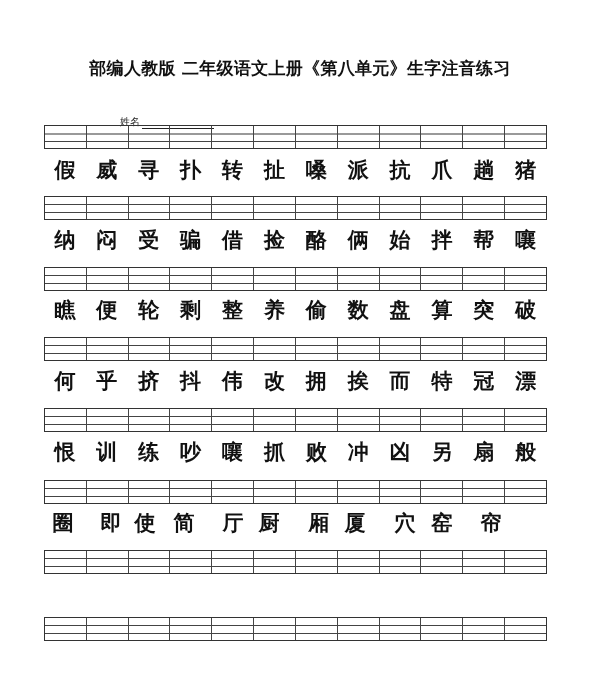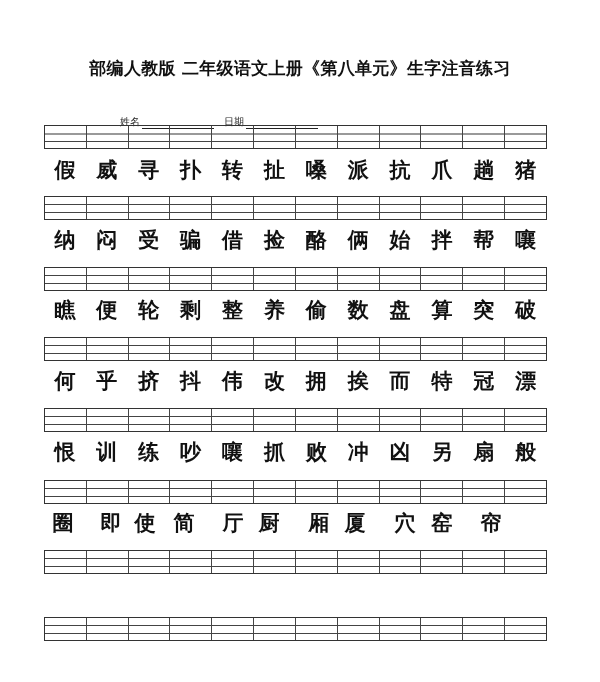--- a/index.html
+++ b/index.html
@@ -23,24 +23,20 @@
 </head>
 <body>
 
 <div class="title">部编人教版  二年级语文上册《第八单元》生字注音练习</div>
 
 <div class="fields">
   <div class="field">
     <span class="field-label">姓名</span>
     <span class="field-line"></span>
   </div>
-  <div class="field">
-    <span class="field-label">日期</span>
-    <span class="field-line"></span>
-  </div>
 </div>
 
 <div class="grid first" style="top:125px">
   <div class="hline l1"></div>
     <div class="hline l2"></div>
   <div class="cell"></div>
     <div class="cell"></div>
     <div class="cell"></div>
     <div class="cell"></div>
     <div class="cell"></div>

